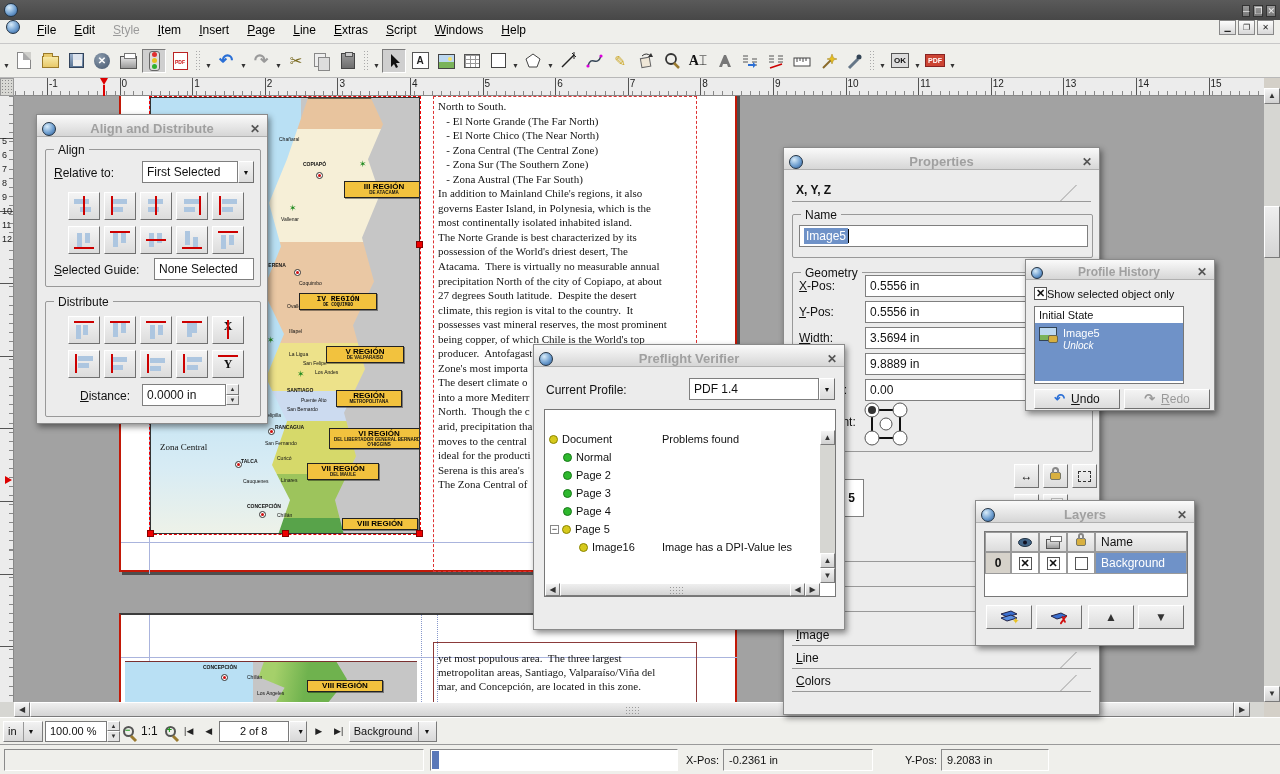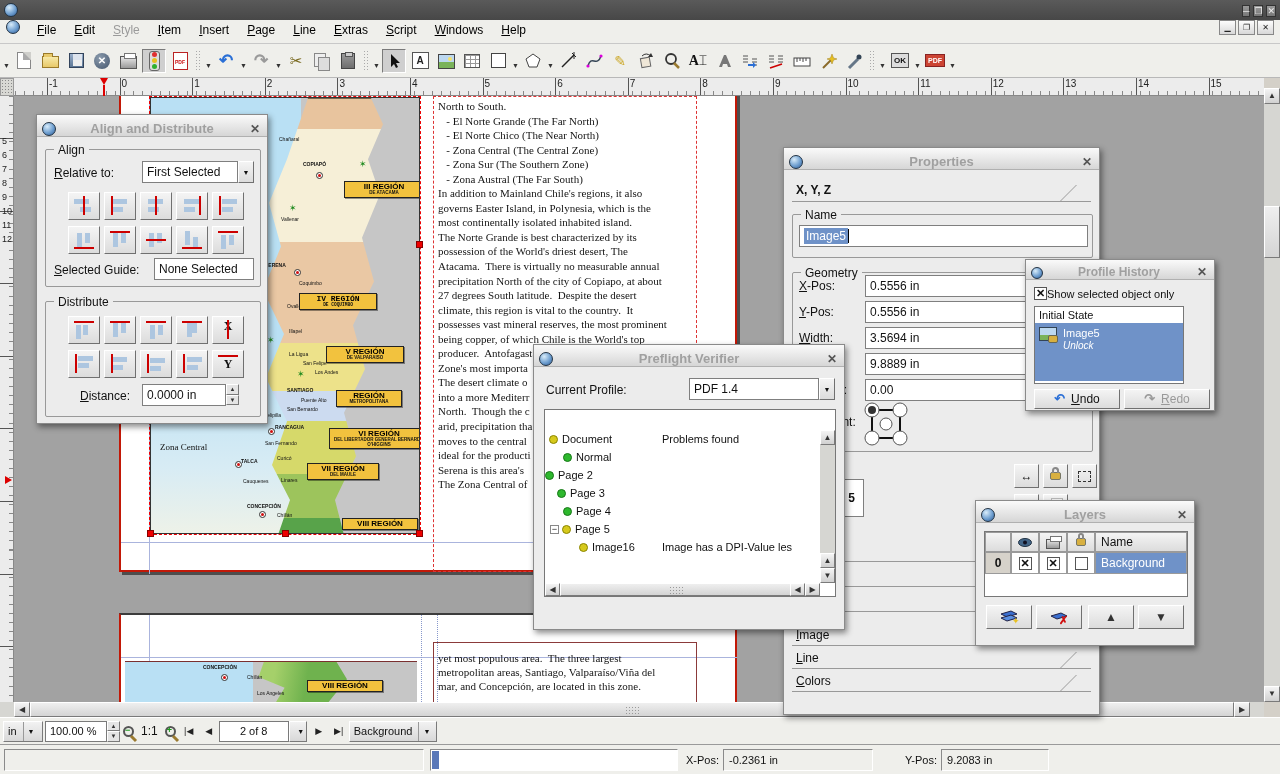--- a/index.html
+++ b/index.html
@@ -798,28 +798,28 @@
           </div>
 
           <div class="prow" style="padding-left: 18px;">
 
             <span class="dot green"></span>
             <span>Normal</span>
             <span class="prob"></span>
           </div>
 
 
-          <div class="prow" style="">
+          <div class="prow" style="padding-left: 18px;">
 
             <span class="dot green"></span>
             <span>Page 2</span>
             <span class="prob"></span>
           </div>
 
-          <div class="prow" style="padding-left: 12px;">
+          <div class="prow" style="padding-left: 18px;">
 
             <span class="dot green"></span>
             <span>Page 3</span>
             <span class="prob"></span>
           </div>
 
           <div class="prow" style="padding-left: 18px;">
 
             <span class="dot green"></span>
             <span>Page 4</span>

